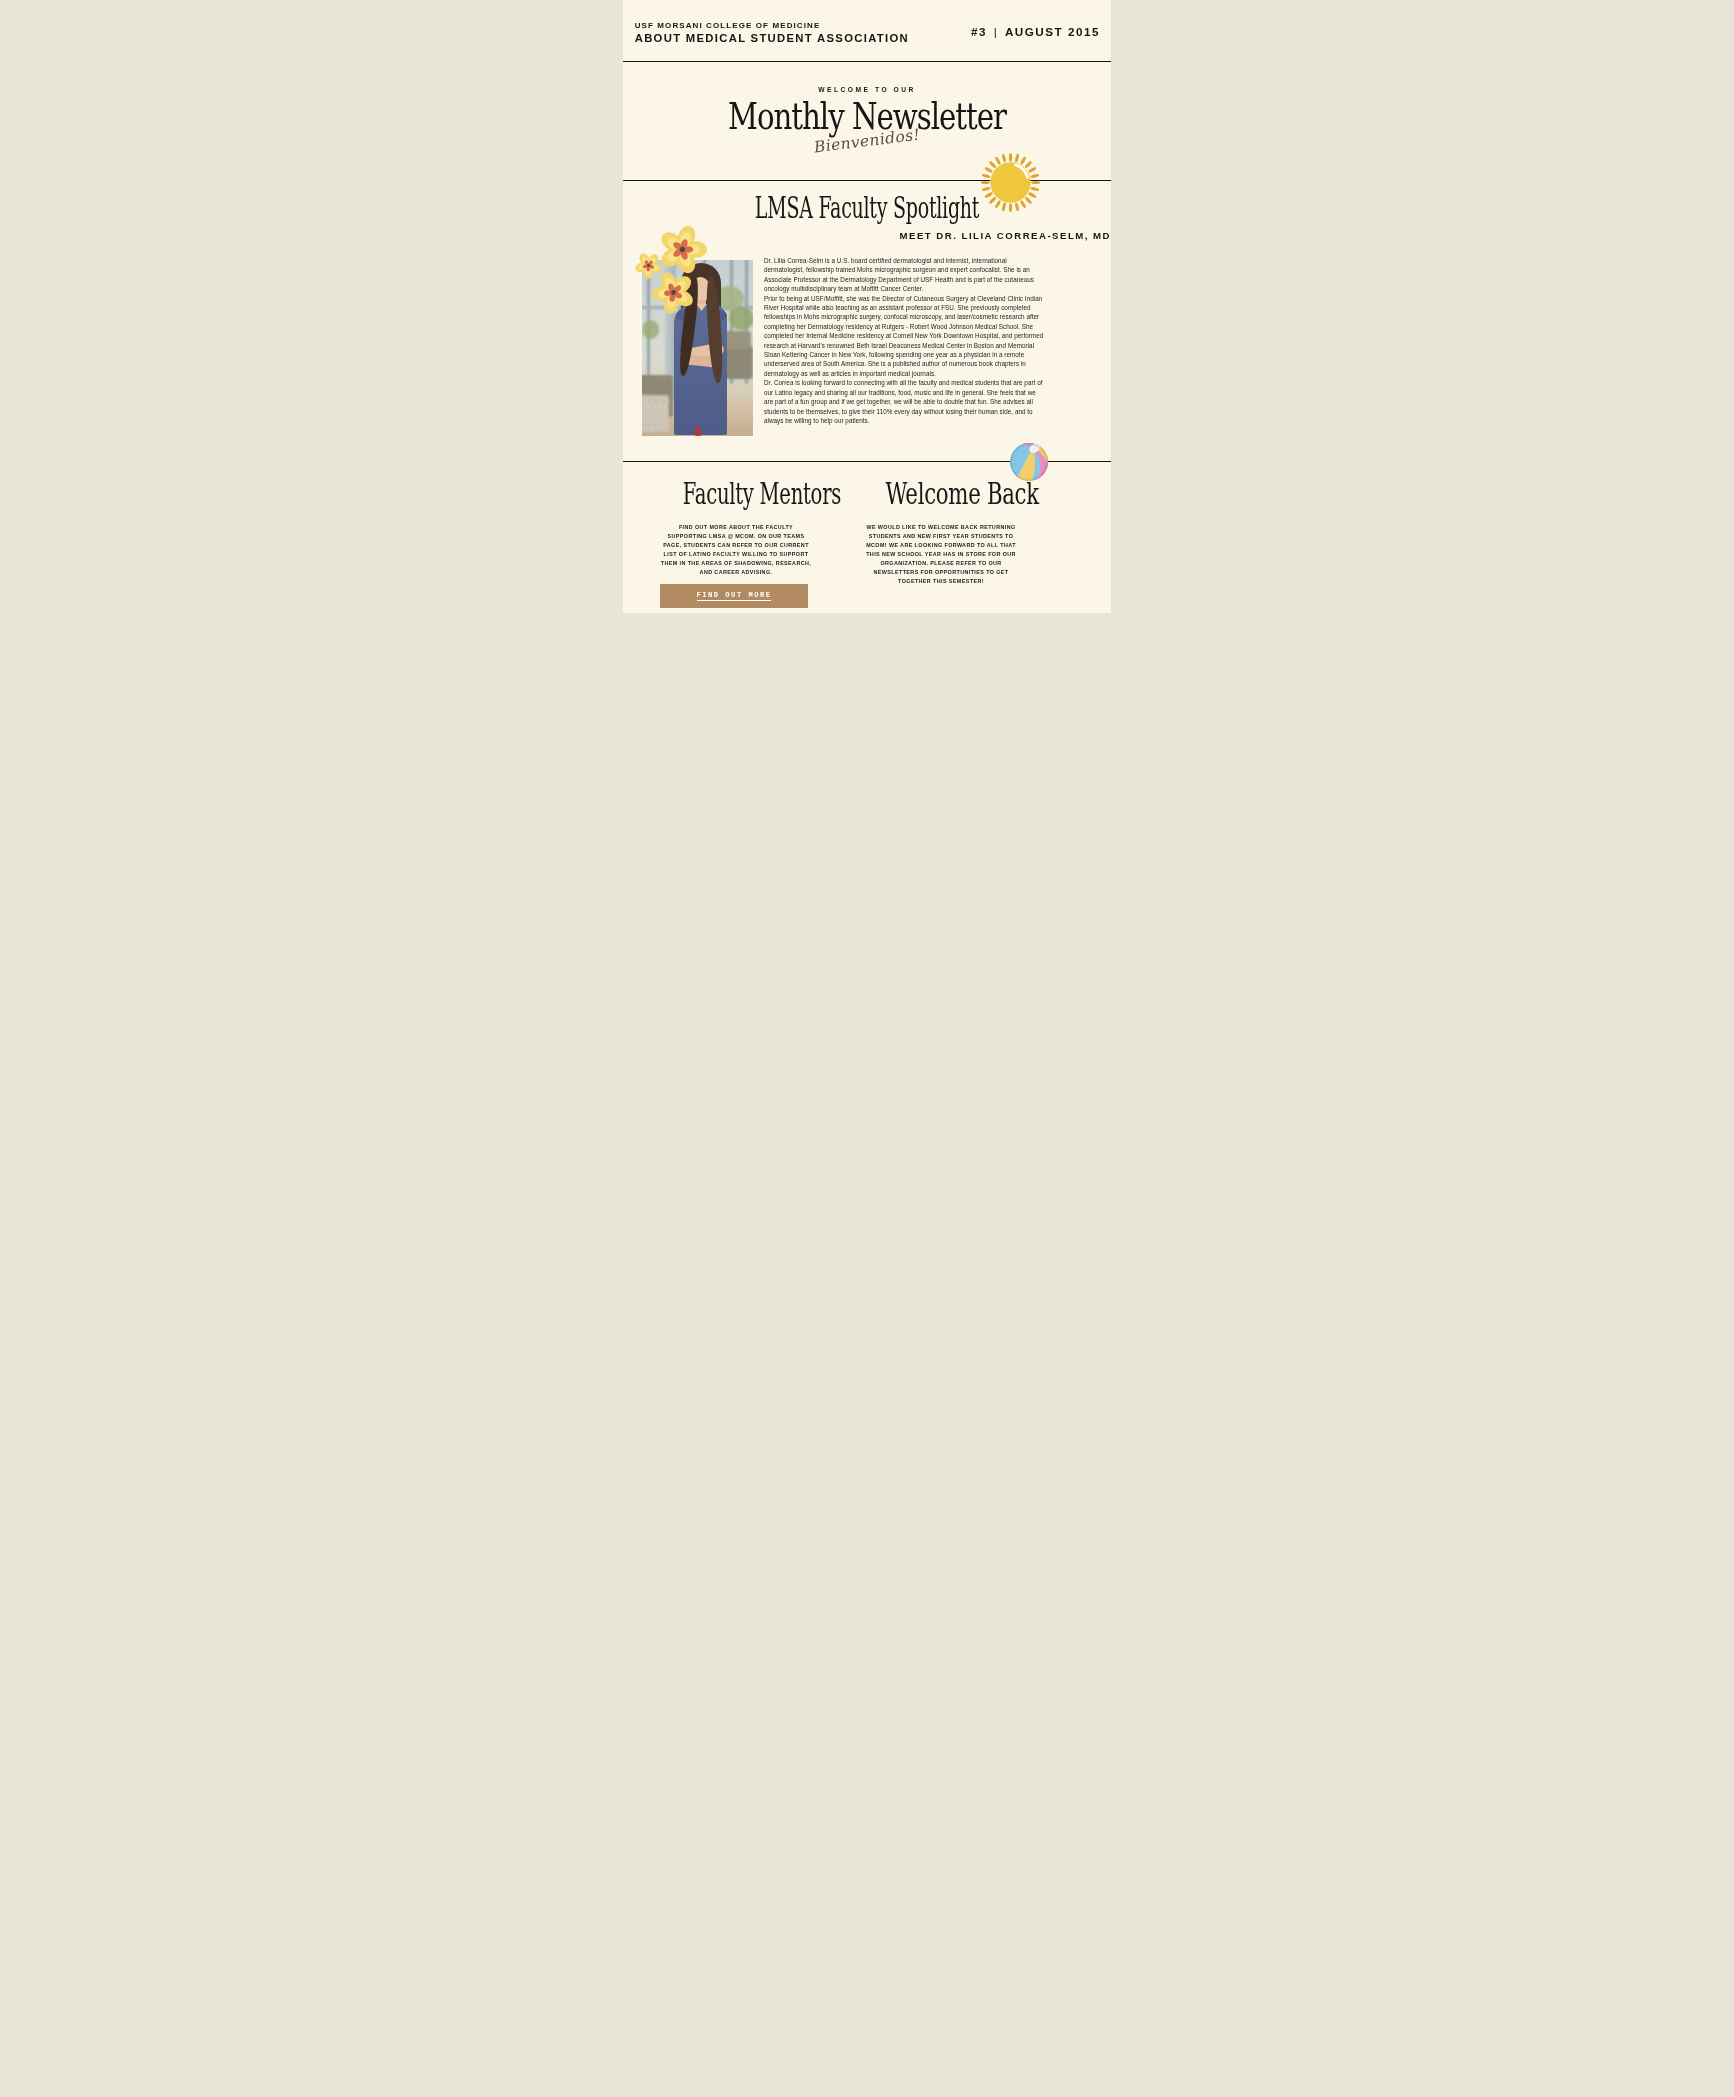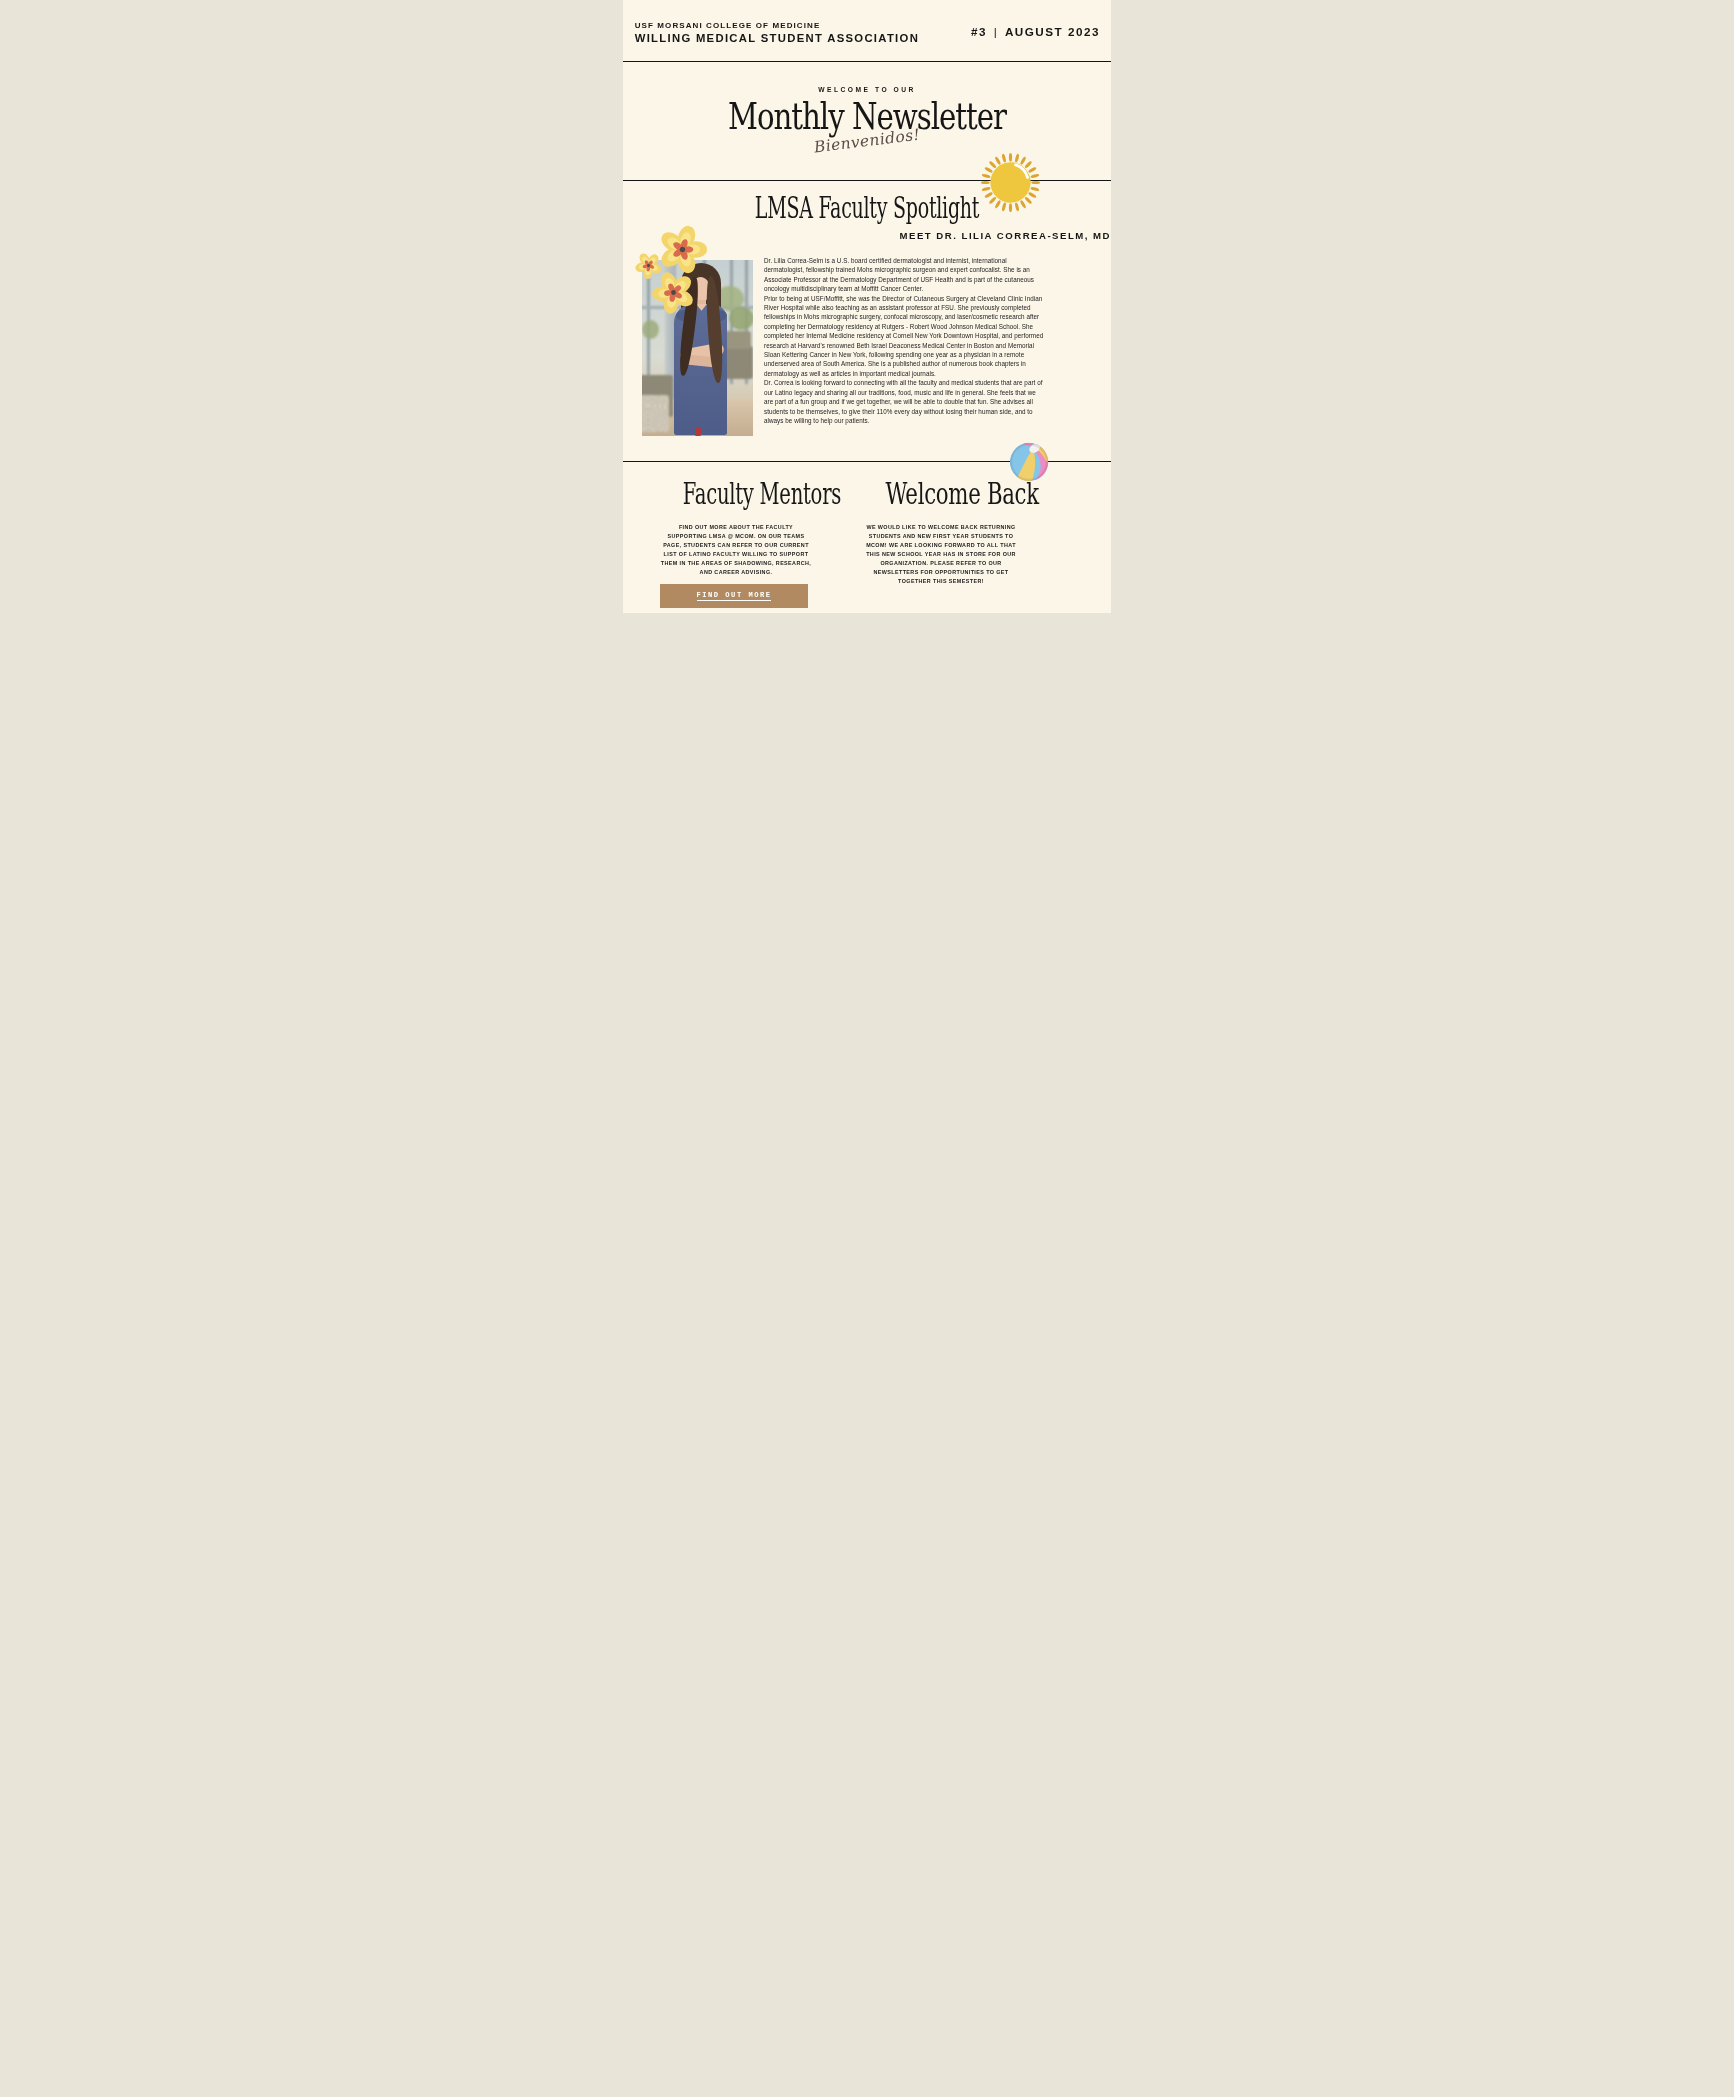--- a/index.html
+++ b/index.html
@@ -136,23 +136,23 @@
           <ellipse cx="0" cy="-12" rx="6.5" ry="10" transform="rotate(288)"></ellipse>
         </g>
         <circle r="5.5" fill="var(--flower-eye,#4b4a47)"></circle>
       </g>
       <ellipse id="sun-ray" cx="0" cy="-80" rx="5" ry="14"></ellipse>
     </defs>
   </svg>
 
   <header>
     <div class="org1">USF MORSANI COLLEGE OF MEDICINE</div>
-    <div class="org2">WILLING MEDICAL STUDENT ASSOCIATION</div>
+    <div class="org2">ABOUT MEDICAL STUDENT ASSOCIATION</div>
     <div class="issue-date">
-      <span>#3</span><span class="sep">|</span><span>AUGUST 2023</span>
+      <span>#3</span><span class="sep">|</span><span>AUGUST 2015</span>
     </div>
   </header>
   <div class="rule rule1"></div>
 
   <div class="kicker">WELCOME TO OUR</div>
   <div class="title-monthly">Monthly Newsletter</div>
   <div class="script">Bienvenidos!</div>
   <div class="rule rule2"></div>
 
   <div class="sun-wrap">

